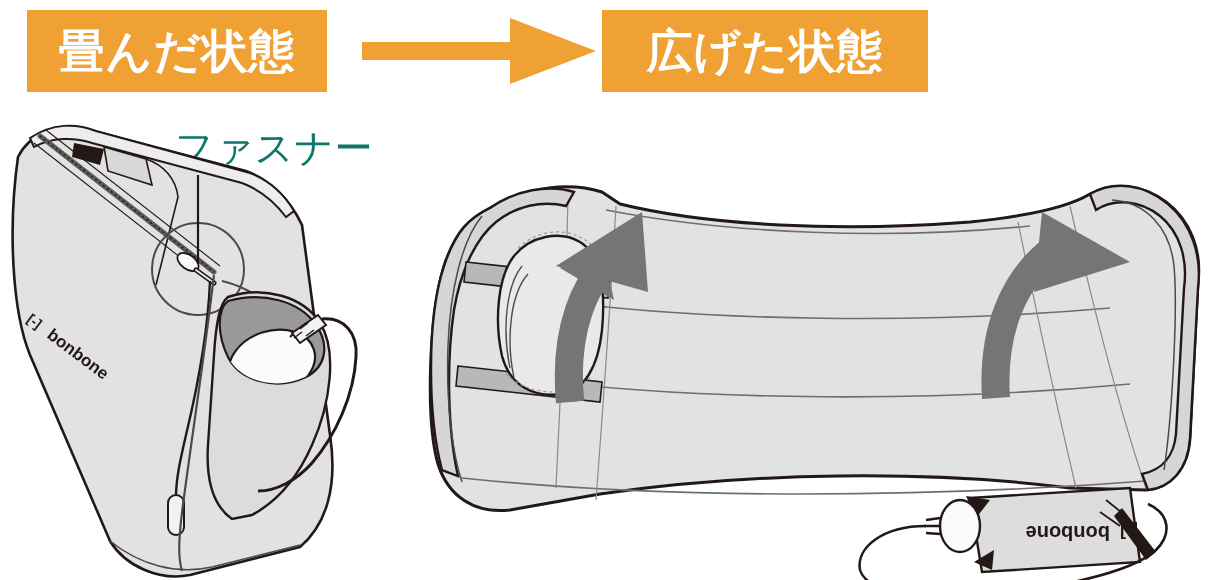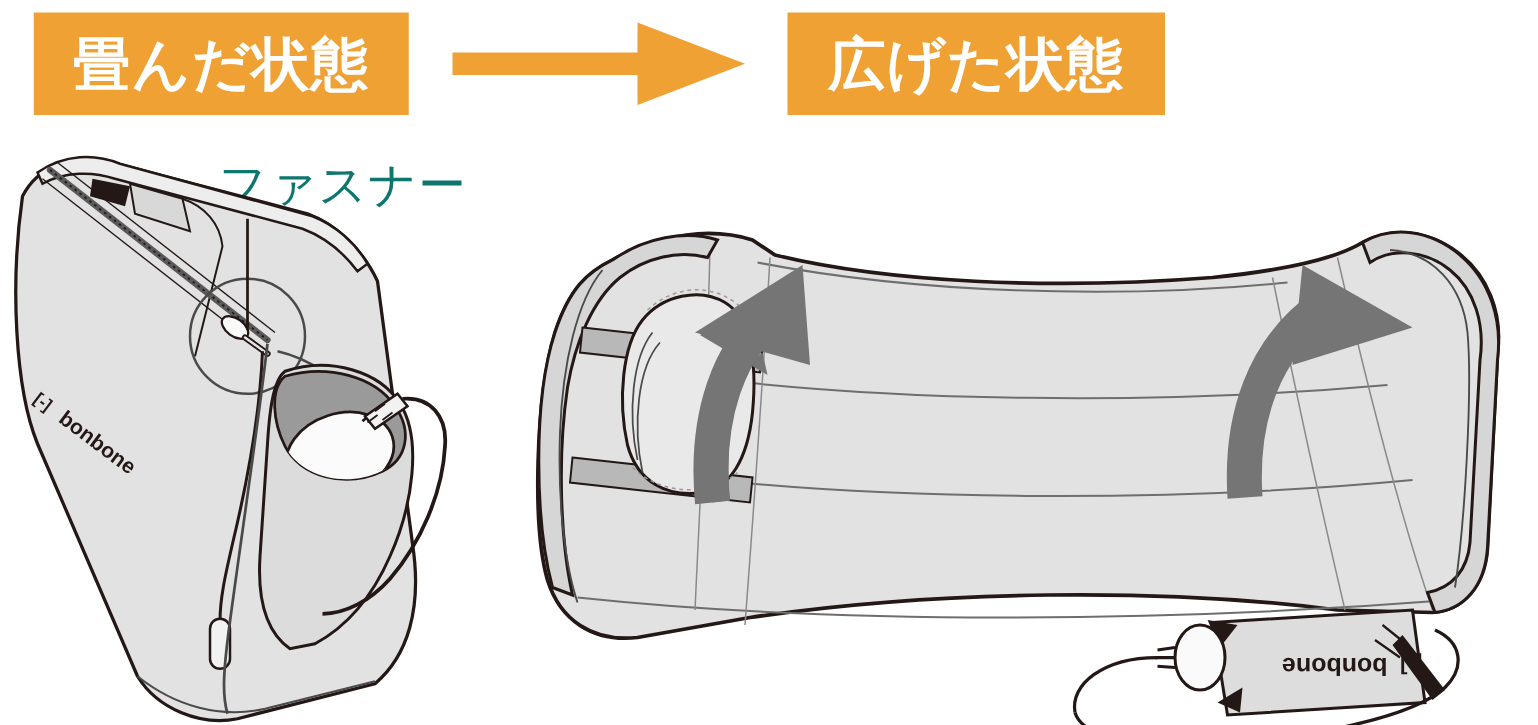--- a/index.html
+++ b/index.html
@@ -33,23 +33,23 @@
     font-family: "DejaVu Sans", "Liberation Sans", sans-serif;
     user-select: none;
   }
   #badge-folded {
     left: 27px;
     top: 10px;
     width: 300px;
     height: 82px;
   }
   #badge-unfolded {
-    left: 630px;
+    left: 602px;
     top: 10px;
-    width: 302px;
+    width: 326px;
     height: 82px;
   }
   #arrow-transition {
     position: absolute;
     left: 362px;
     top: 18px;
     width: 234px;
     height: 66px;
   }
 

